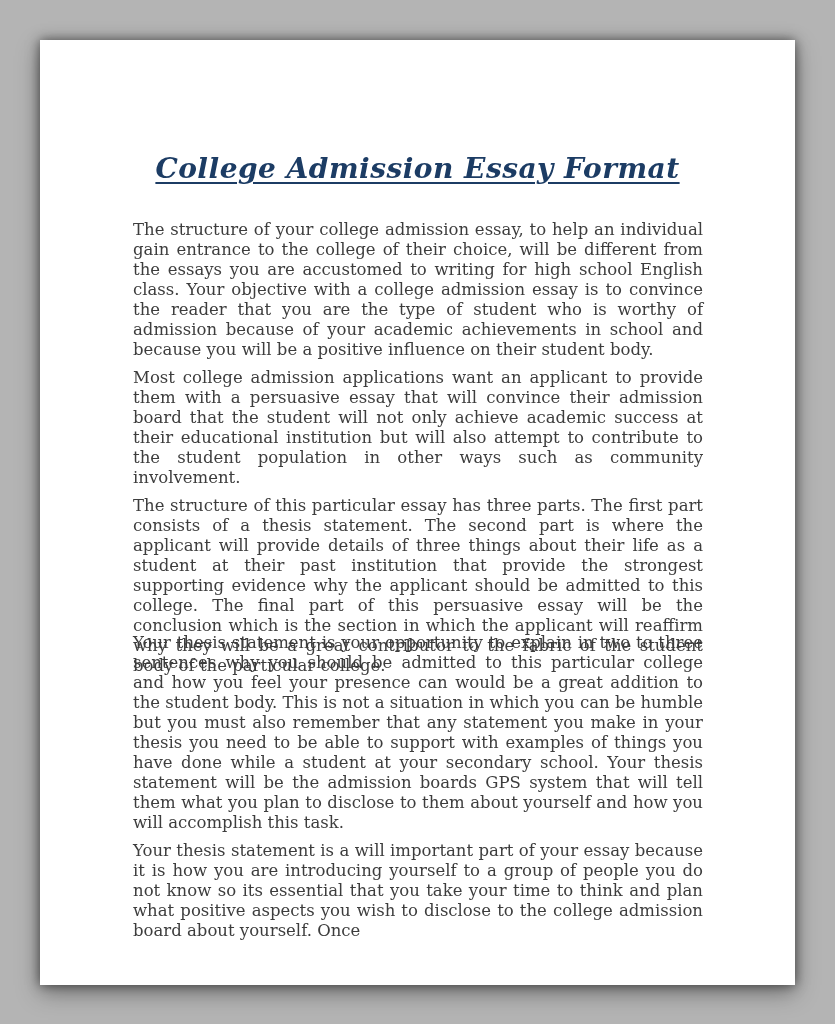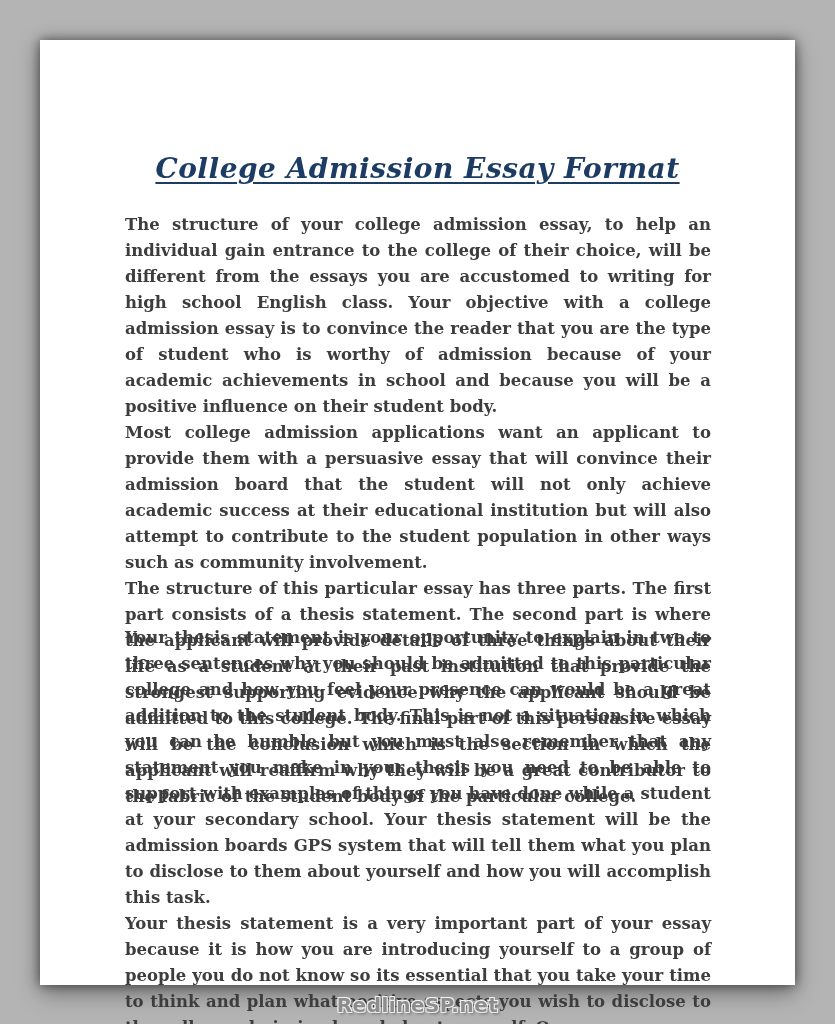--- a/index.html
+++ b/index.html
@@ -50,26 +50,25 @@
     text-underline-offset: 4px;
   }
   .text-col {
     position: absolute;
     left: 85px;
     width: 586px;
   }
   .intro { top: 172px; }
   .thesis-section { top: 585px; }
   .text-col p {
-    margin: 0;
+    margin: 8px;
     font-size: 16.5px;
-    line-height: 26px;
+    line-height: 20px;
     text-align: justify;
     color: var(--body-text);
-    font-weight: bold;
   }
   .section-heading {
     margin: 0 0 6px 0;
     font-size: 20px;
     font-weight: bold;
     letter-spacing: 4px;
     color: var(--heading-text);
   }
   .watermark {
     position: absolute;
@@ -101,20 +100,19 @@
     <h1 class="doc-title">College Admission Essay Format</h1>
 
     <div class="text-col intro">
       <p>The structure of your college admission essay, to help an individual gain entrance to the college of their choice, will be different from the essays you are accustomed to writing for high school English class. Your objective with a college admission essay is to convince the reader that you are the type of student who is worthy of admission because of your academic achievements in school and because you will be a positive influence on their student body.</p>
       <p>Most college admission applications want an applicant to provide them with a persuasive essay that will convince their admission board that the student will not only achieve academic success at their educational institution but will also attempt to contribute to the student population in other ways such as community involvement.</p>
       <p>The structure of this particular essay has three parts. The first part consists of a thesis statement. The second part is where the applicant will provide details of three things about their life as a student at their past institution that provide the strongest supporting evidence why the applicant should be admitted to this college. The final part of this persuasive essay will be the conclusion which is the section in which the applicant will reaffirm why they will be a great contributor to the fabric of the student body of the particular college.</p>
     </div>
 
     <div class="text-col thesis-section">
       <p>Your thesis statement is your opportunity to explain in two to three sentences why you should be admitted to this particular college and how you feel your presence can would be a great addition to the student body. This is not a situation in which you can be humble but you must also remember that any statement you make in your thesis you need to be able to support with examples of things you have done while a student at your secondary school. Your thesis statement will be the admission boards GPS system that will tell them what you plan to disclose to them about yourself and how you will accomplish this task.</p>
-      <p>Your thesis statement is a very important part of your essay because it is how you are introducing yourself to a group of people you do not know so its essential that you take your time to think and plan what positive aspects you wish to disclose to the college admission board about yourself. Once</p>
+      <p>Your thesis statement is a will important part of your essay because it is how you are introducing yourself to a group of people you do not know so its essential that you take your time to think and plan what positive aspects you wish to disclose to the college admission board about yourself. Once</p>
     </div>
 
   </div>
 
-  <div class="watermark">RedlineSP.net</div>
 
 </div>
 
 </body></html>

